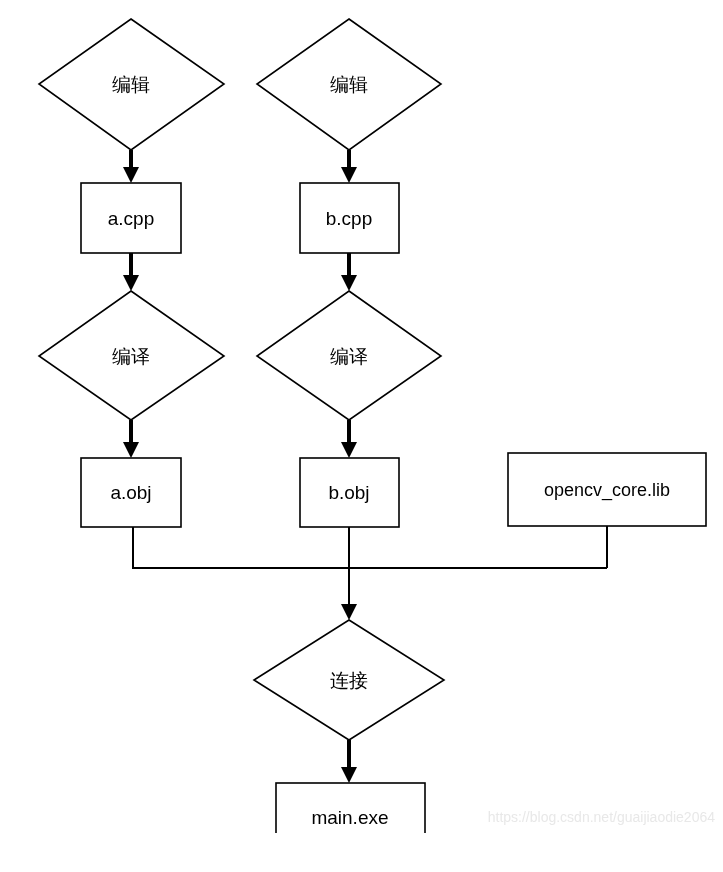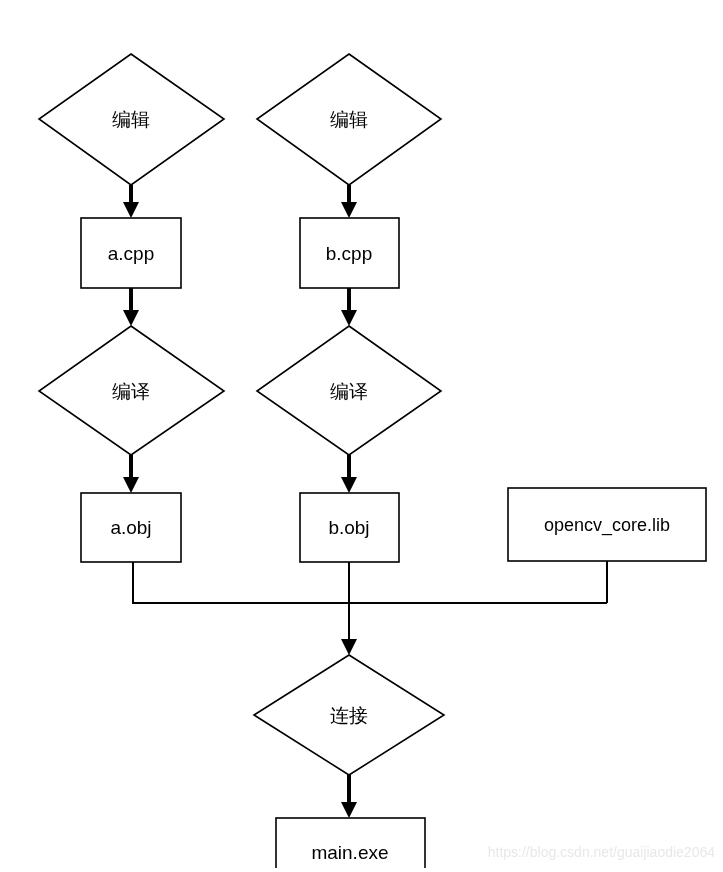--- a/index.html
+++ b/index.html
@@ -9,21 +9,20 @@
   }
   body {
     font-family: "Liberation Sans", "DejaVu Sans", sans-serif;
   }
   #canvas {
     position: relative;
     width: 723px;
     height: 833px;
     background: #ffffff;
     overflow: hidden;
-    margin-top: 35px;
   }
   #flow-svg {
     position: absolute;
     top: 0;
     left: 0;
     width: 723px;
     height: 872px;
   }
   .node-shape {
     fill: #ffffff;

